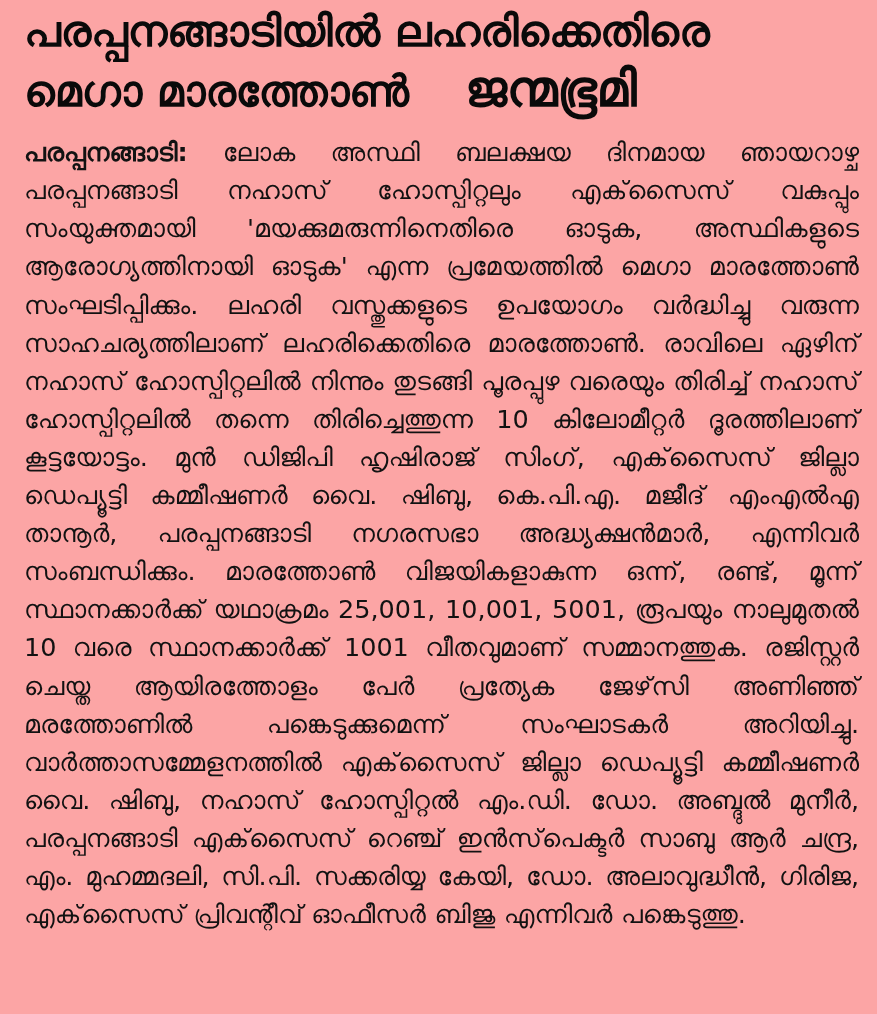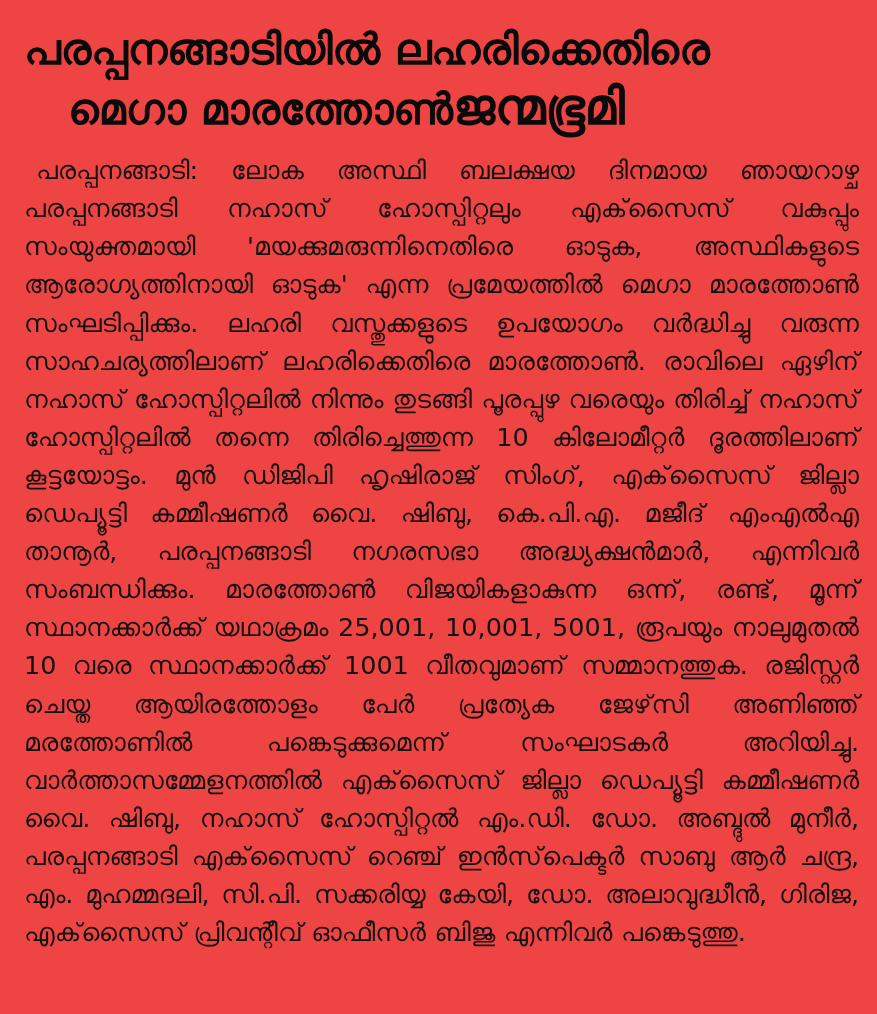--- a/index.html
+++ b/index.html
@@ -12,43 +12,43 @@
     height: 1014px;
     overflow: hidden;
     font-family: "Liberation Serif", "DejaVu Serif", serif;
     color: #141414;
   }
   .page {
     position: relative;
     width: 877px;
     height: 1014px;
     box-sizing: border-box;
-    padding: 22px 18px 0 24px;
-    background: #ef4444;
+    padding: 4px 18px 0 24px;
+    background: #fca5a5;
   }
   .headline-block {
     position: relative;
     margin: 0 0 4px 0;
   }
   .headline {
     font-family: "DejaVu Sans", "Liberation Sans", sans-serif;
     font-weight: bold;
     font-size: 43px;
     line-height: 1.28;
     letter-spacing: -0.3px;
     color: #0a0a0a;
     margin: 0;
     padding: 0;
     max-width: 840px;
   }
   .headline-line-2 {
     display: flex;
     align-items: baseline;
     justify-content: flex-start;
-    margin-left: 44px;
+    gap: 56px;
   }
   .masthead {
     font-family: "DejaVu Sans", "Liberation Sans", sans-serif;
     font-weight: bold;
     font-size: 50px;
     line-height: 1.2;
     color: #0a0a0a;
     white-space: nowrap;
   }
   .rule {
@@ -61,22 +61,21 @@
     font-size: 25.5px;
     line-height: 1.495;
     text-align: justify;
     text-justify: inter-word;
     color: #121212;
     margin: 0;
     max-width: 838px;
     word-spacing: 0.5px;
   }
   .dateline {
-    font-weight: normal;
-    margin-left: 12px;
+    font-weight: bold;
   }
 </style>
 </head>
 <body>
 
 <div class="page">
 
   <div class="headline-block">
     <div class="headline">പരപ്പനങ്ങാടിയില്‍ ലഹരിക്കെതിരെ</div>
     <div class="headline headline-line-2">

